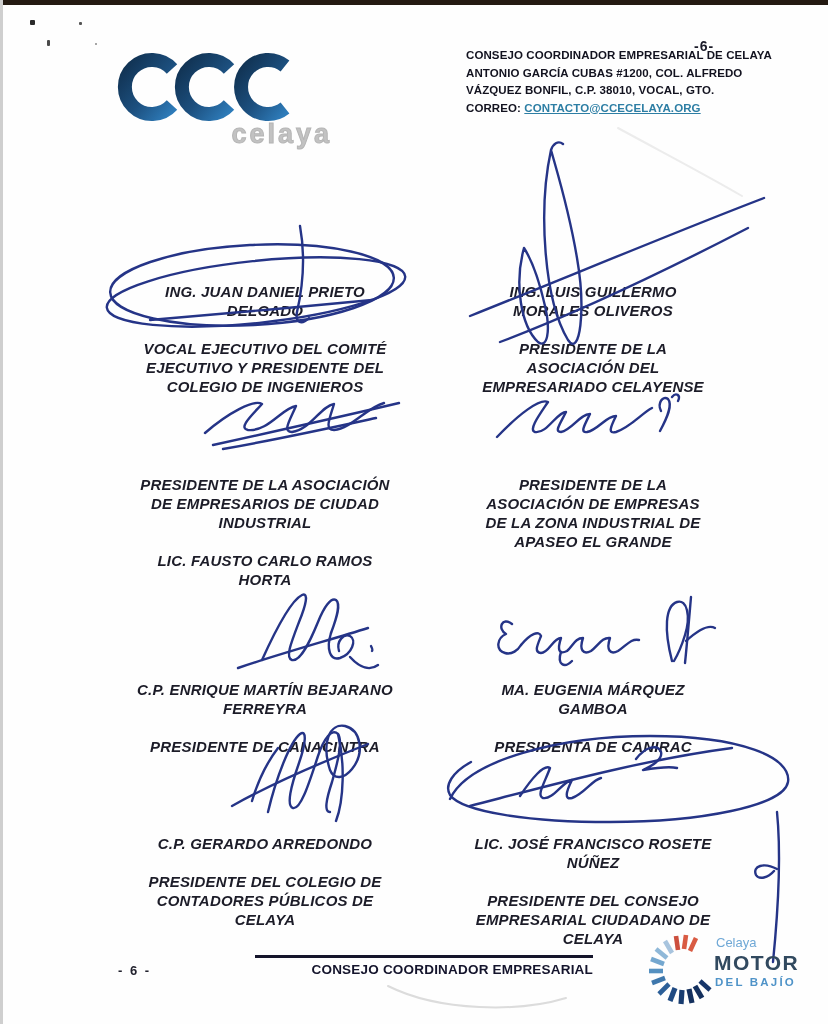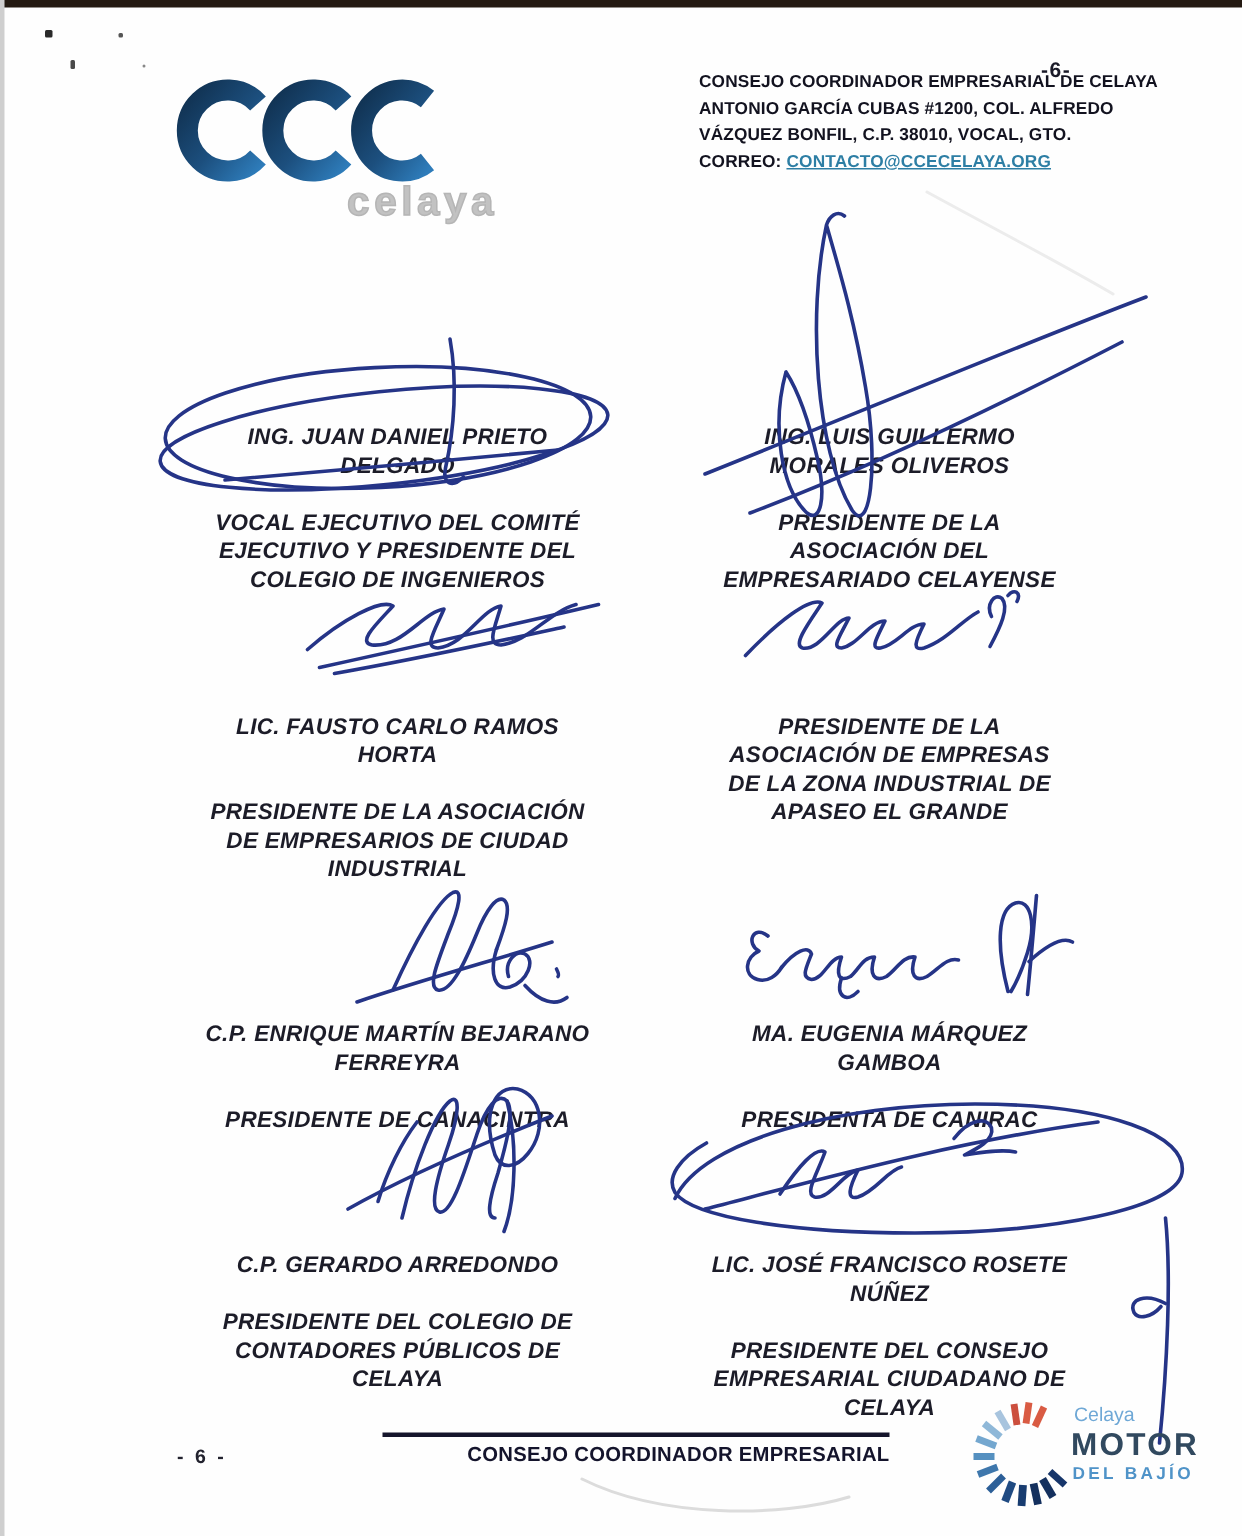--- a/index.html
+++ b/index.html
@@ -95,25 +95,25 @@
   <div class="top-pagenum">-6-</div>
 
   <div class="sig-block" style="left:95px;top:263px;width:340px;">
     <div>ING. JUAN DANIEL PRIETO
 DELGADO</div>
     <div>VOCAL EJECUTIVO DEL COMITÉ
 EJECUTIVO Y PRESIDENTE DEL
 COLEGIO DE INGENIEROS</div>
   </div>
   <div class="sig-block" style="left:95px;top:456px;width:340px;">
-    <div>LIC. FAUSTO CARLO RAMOS
-HORTA</div>
     <div>PRESIDENTE DE LA ASOCIACIÓN
 DE EMPRESARIOS DE CIUDAD
 INDUSTRIAL</div>
+    <div>LIC. FAUSTO CARLO RAMOS
+HORTA</div>
   </div>
   <div class="sig-block" style="left:85px;top:661px;width:360px;">
     <div>C.P. ENRIQUE MARTÍN BEJARANO
 FERREYRA</div>
     <div>PRESIDENTE DE CANACINTRA</div>
   </div>
   <div class="sig-block" style="left:95px;top:815px;width:340px;">
     <div>C.P. GERARDO ARREDONDO</div>
     <div>PRESIDENTE DEL COLEGIO DE
 CONTADORES PÚBLICOS DE

